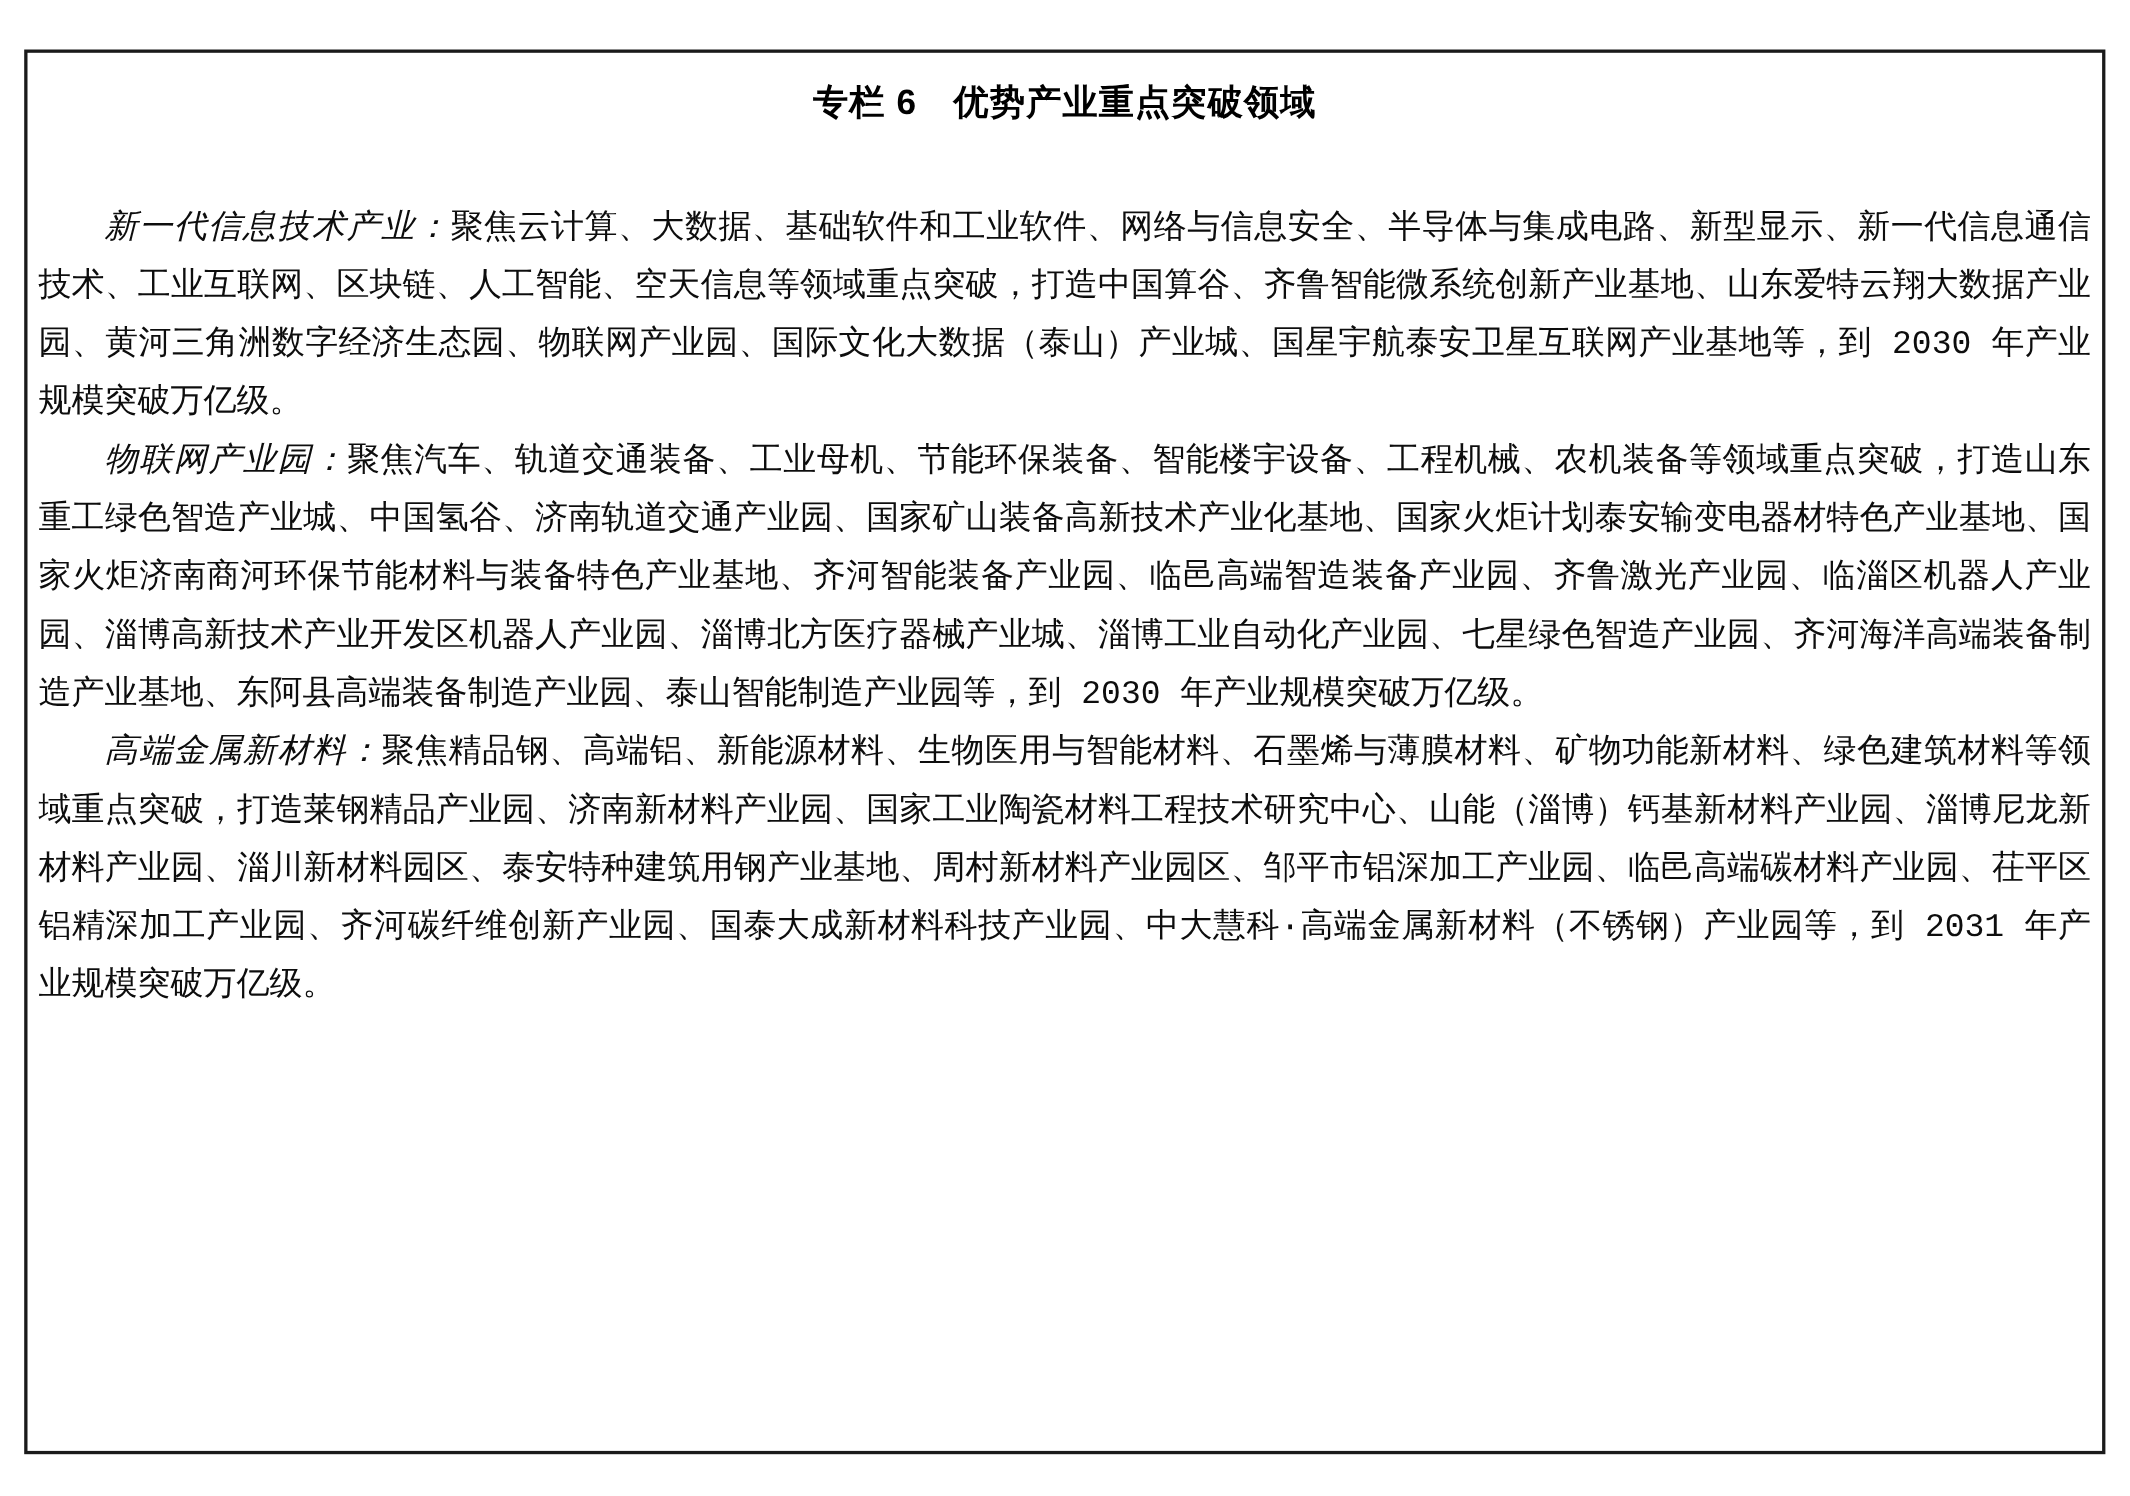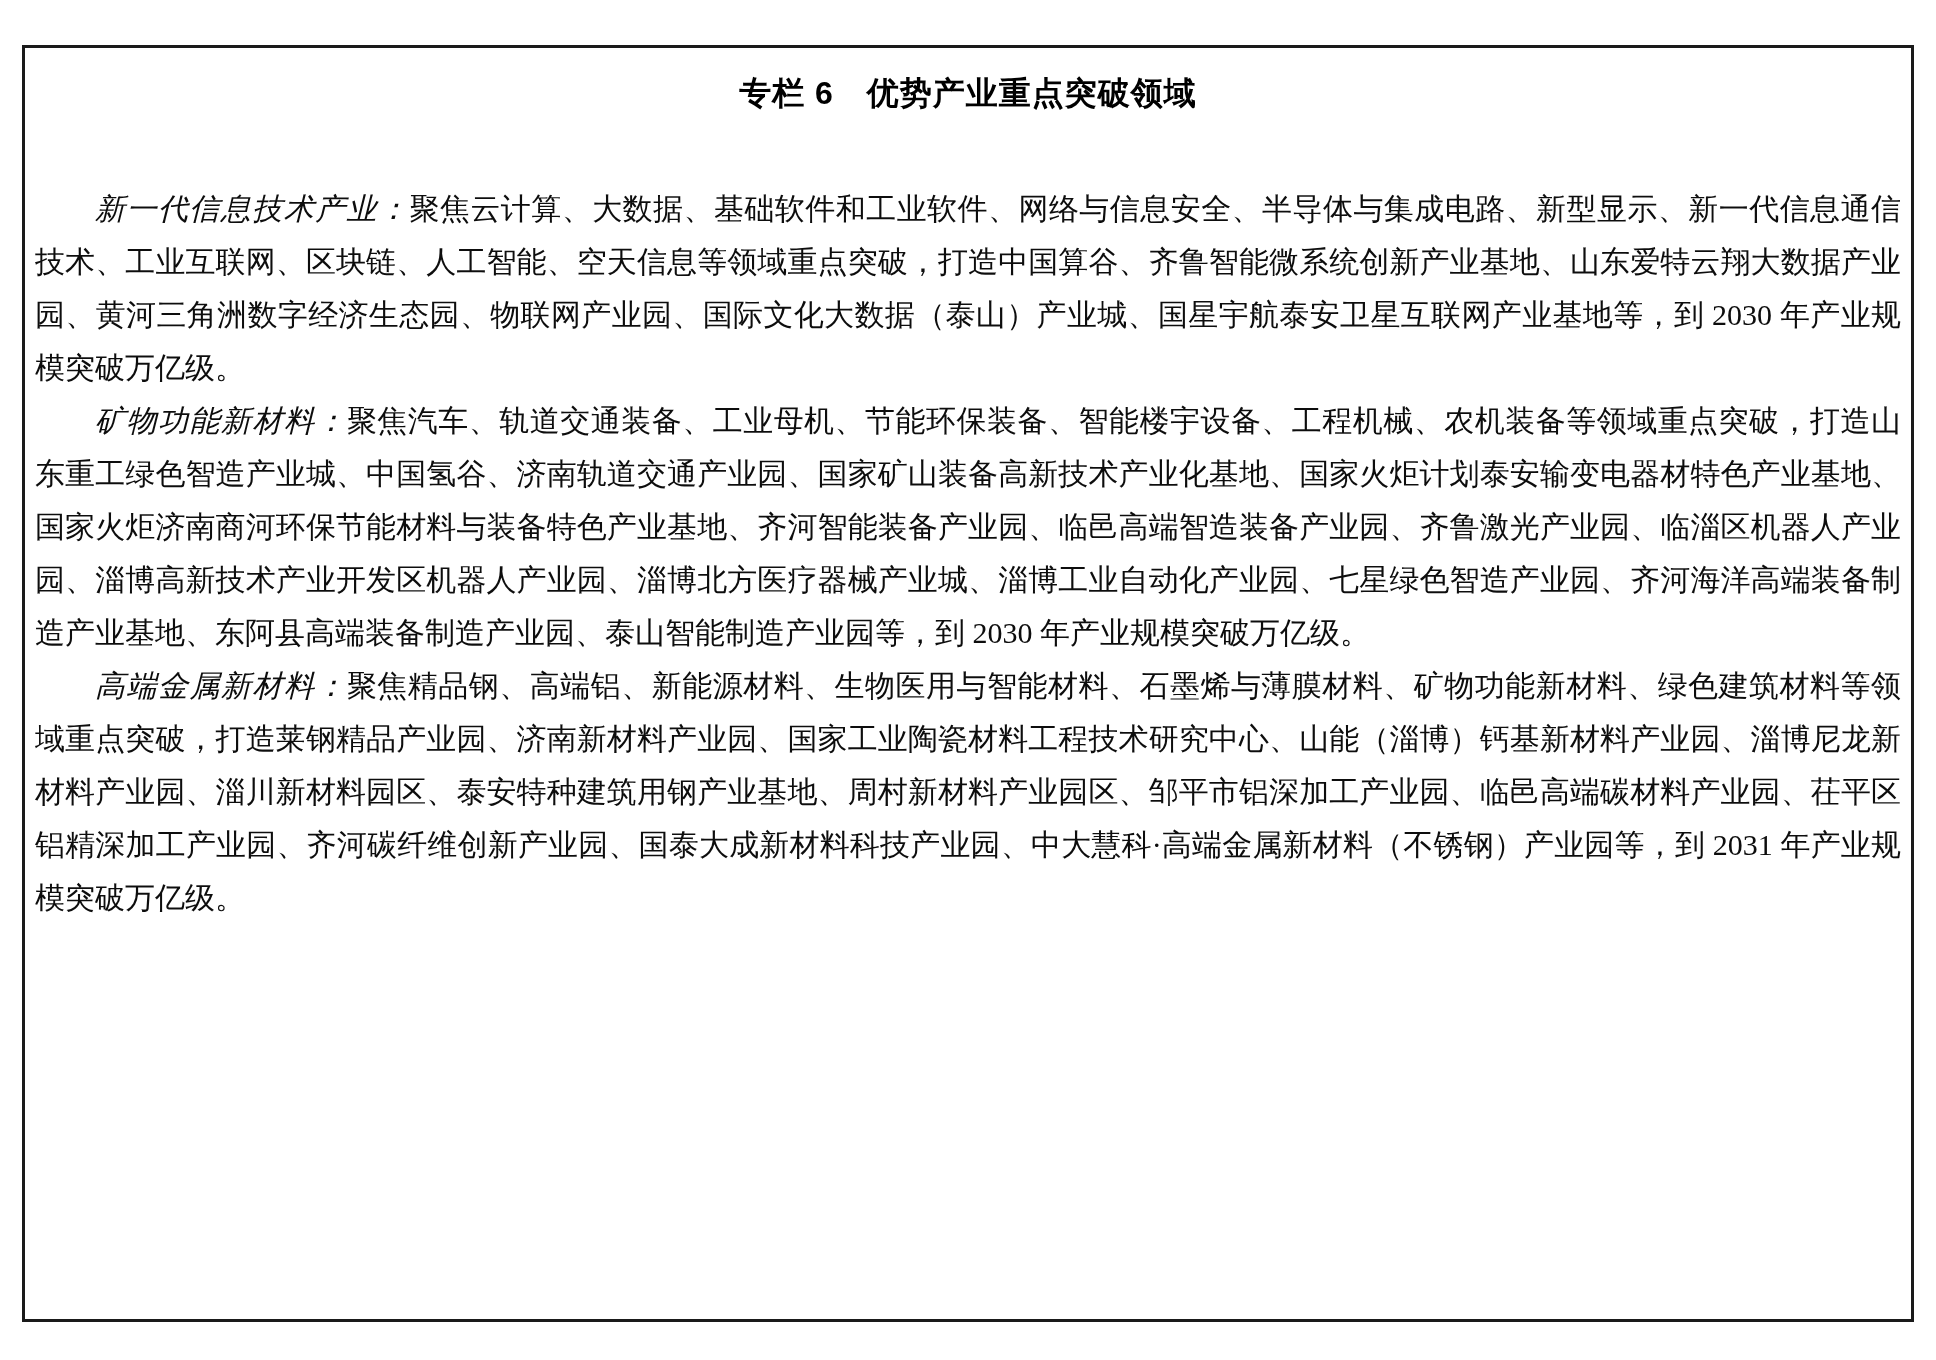--- a/index.html
+++ b/index.html
@@ -35,35 +35,35 @@
     font-weight: bold;
     font-size: 32px;
     line-height: 38px;
     letter-spacing: 1px;
     color: #000000;
   }
   .panel-body p {
     margin: 0;
     text-align: justify;
     text-indent: 2em;
-    font-family: Liberation Serif, serif;
+    font-family: Liberation Mono, monospace;
     font-size: 30px;
     line-height: 53px;
     color: #0d0d0d;
   }
   .panel-body p span.lead {
     font-style: italic;
     letter-spacing: 1px;
   }
 </style>
 </head>
 <body>
 
 <div class="page">
   <div class="frame">
     <h1 class="panel-title">专栏 6　优势产业重点突破领域</h1>
     <div class="panel-body">
       <p><span class="lead">新一代信息技术产业：</span><span>聚焦云计算、大数据、基础软件和工业软件、网络与信息安全、半导体与集成电路、新型显示、新一代信息通信技术、工业互联网、区块链、人工智能、空天信息等领域重点突破，打造中国算谷、齐鲁智能微系统创新产业基地、山东爱特云翔大数据产业园、黄河三角洲数字经济生态园、物联网产业园、国际文化大数据（泰山）产业城、国星宇航泰安卫星互联网产业基地等，到 2030 年产业规模突破万亿级。</span></p>
-      <p><span class="lead">矿物功能新材料：</span><span>聚焦汽车、轨道交通装备、工业母机、节能环保装备、智能楼宇设备、工程机械、农机装备等领域重点突破，打造山东重工绿色智造产业城、中国氢谷、济南轨道交通产业园、国家矿山装备高新技术产业化基地、国家火炬计划泰安输变电器材特色产业基地、国家火炬济南商河环保节能材料与装备特色产业基地、齐河智能装备产业园、临邑高端智造装备产业园、齐鲁激光产业园、临淄区机器人产业园、淄博高新技术产业开发区机器人产业园、淄博北方医疗器械产业城、淄博工业自动化产业园、七星绿色智造产业园、齐河海洋高端装备制造产业基地、东阿县高端装备制造产业园、泰山智能制造产业园等，到 2030 年产业规模突破万亿级。</span></p>
+      <p><span class="lead">物联网产业园：</span><span>聚焦汽车、轨道交通装备、工业母机、节能环保装备、智能楼宇设备、工程机械、农机装备等领域重点突破，打造山东重工绿色智造产业城、中国氢谷、济南轨道交通产业园、国家矿山装备高新技术产业化基地、国家火炬计划泰安输变电器材特色产业基地、国家火炬济南商河环保节能材料与装备特色产业基地、齐河智能装备产业园、临邑高端智造装备产业园、齐鲁激光产业园、临淄区机器人产业园、淄博高新技术产业开发区机器人产业园、淄博北方医疗器械产业城、淄博工业自动化产业园、七星绿色智造产业园、齐河海洋高端装备制造产业基地、东阿县高端装备制造产业园、泰山智能制造产业园等，到 2030 年产业规模突破万亿级。</span></p>
       <p><span class="lead">高端金属新材料：</span><span>聚焦精品钢、高端铝、新能源材料、生物医用与智能材料、石墨烯与薄膜材料、矿物功能新材料、绿色建筑材料等领域重点突破，打造莱钢精品产业园、济南新材料产业园、国家工业陶瓷材料工程技术研究中心、山能（淄博）钙基新材料产业园、淄博尼龙新材料产业园、淄川新材料园区、泰安特种建筑用钢产业基地、周村新材料产业园区、邹平市铝深加工产业园、临邑高端碳材料产业园、茌平区铝精深加工产业园、齐河碳纤维创新产业园、国泰大成新材料科技产业园、中大慧科·高端金属新材料（不锈钢）产业园等，到 2031 年产业规模突破万亿级。</span></p>
     </div>
   </div>
 </div>
 
 </body></html>

